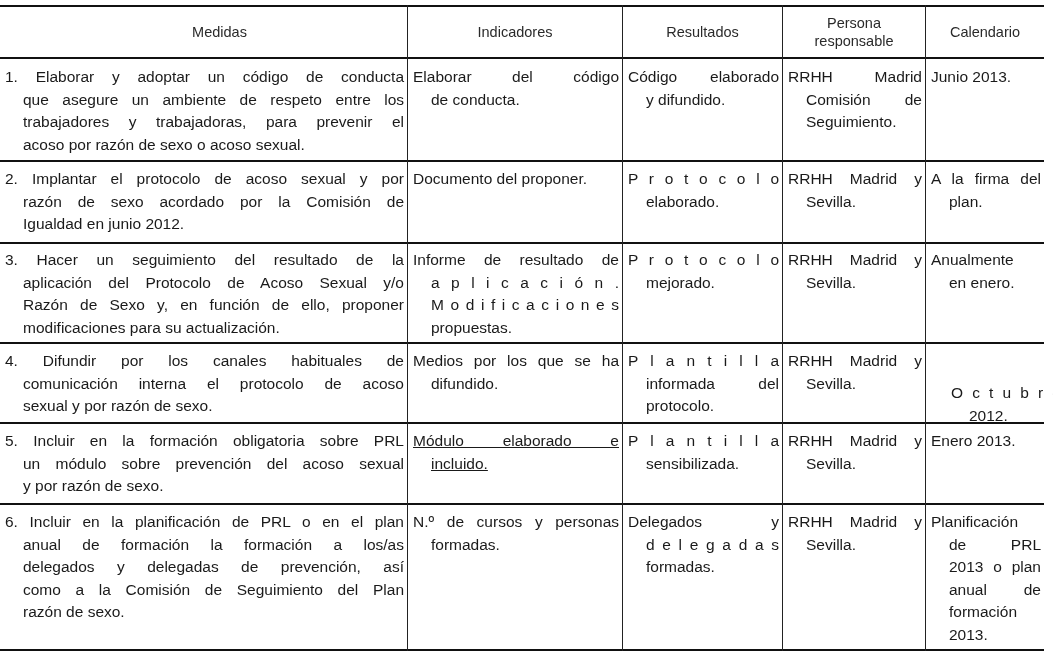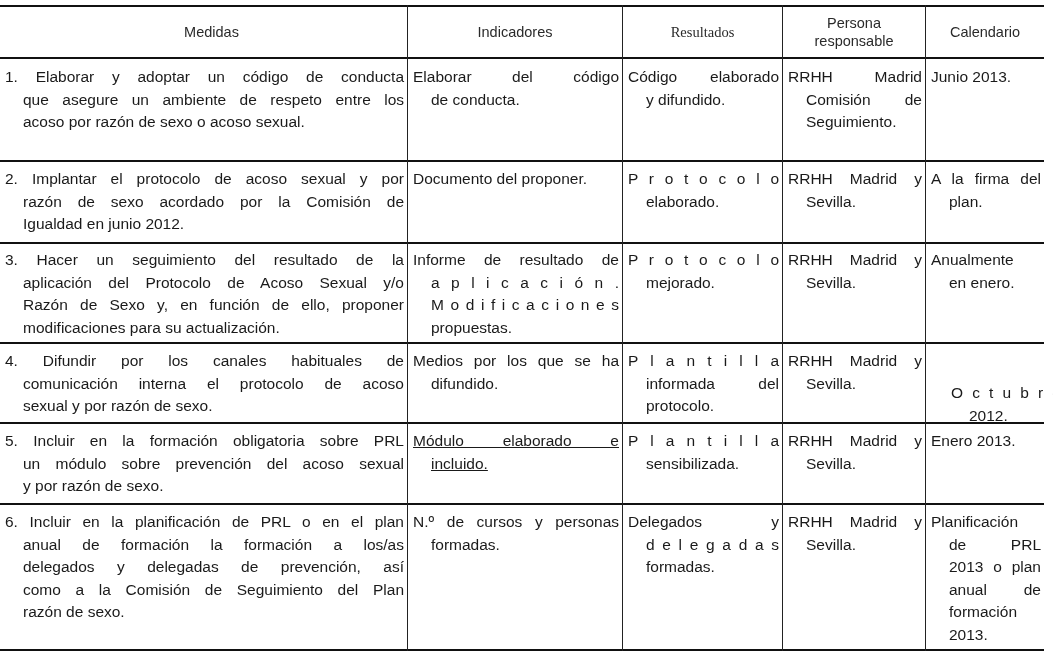--- a/index.html
+++ b/index.html
@@ -75,41 +75,42 @@
   <div class="hline" style="top:342px;"></div>
   <div class="hline" style="top:422px;"></div>
   <div class="hline" style="top:503px;"></div>
   <div class="hline" style="top:649px;"></div>
 
   <div class="vline" style="left:407px; top:5px; height:646px;"></div>
   <div class="vline" style="left:622px; top:5px; height:646px;"></div>
   <div class="vline" style="left:782px; top:5px; height:646px;"></div>
   <div class="vline" style="left:925px; top:5px; height:646px;"></div>
 
-  <div class="hdr" style="left:8px; top:7px; width:407px; height:50px;">
+  <div class="hdr" style="left:16px; top:7px; width:407px; height:50px;">
     <span>Medidas</span>
   </div>
   <div class="hdr" style="left:408px; top:7px; width:214px; height:50px;">
     <span>Indicadores</span>
   </div>
-  <div class="hdr" style="left:623px; top:7px; width:159px; height:50px;font-family:Liberation Serif, serif;">
+  <div class="hdr" style="left:623px; top:7px; width:159px; height:50px;">
     <span>Resultados</span>
   </div>
   <div class="hdr" style="left:783px; top:7px; width:142px; height:50px; flex-direction:column;">
     <span>Persona</span>
     <span>responsable</span>
   </div>
   <div class="hdr" style="left:926px; top:7px; width:118px; height:50px;">
     <span>Calendario</span>
   </div>
 
   <div>
     <div class="cell" style="left:0; top:66px; width:407px;">
       <span class="jl">1.  Elaborar y adoptar un código de conducta</span>
       <span class="jl ind">que asegure un ambiente de respeto entre los</span>
+      <span class="jl ind">trabajadores y trabajadoras, para prevenir el</span>
       <span class="line ind">acoso por razón de sexo o acoso sexual.</span>
     </div>
     <div class="cell" style="left:408px; top:66px; width:214px;">
       <span class="jl">Elaborar del código</span>
       <span class="line ind">de conducta.</span>
     </div>
     <div class="cell" style="left:623px; top:66px; width:159px;">
       <span class="jl">Código elaborado</span>
       <span class="line ind">y difundido.</span>
     </div>

